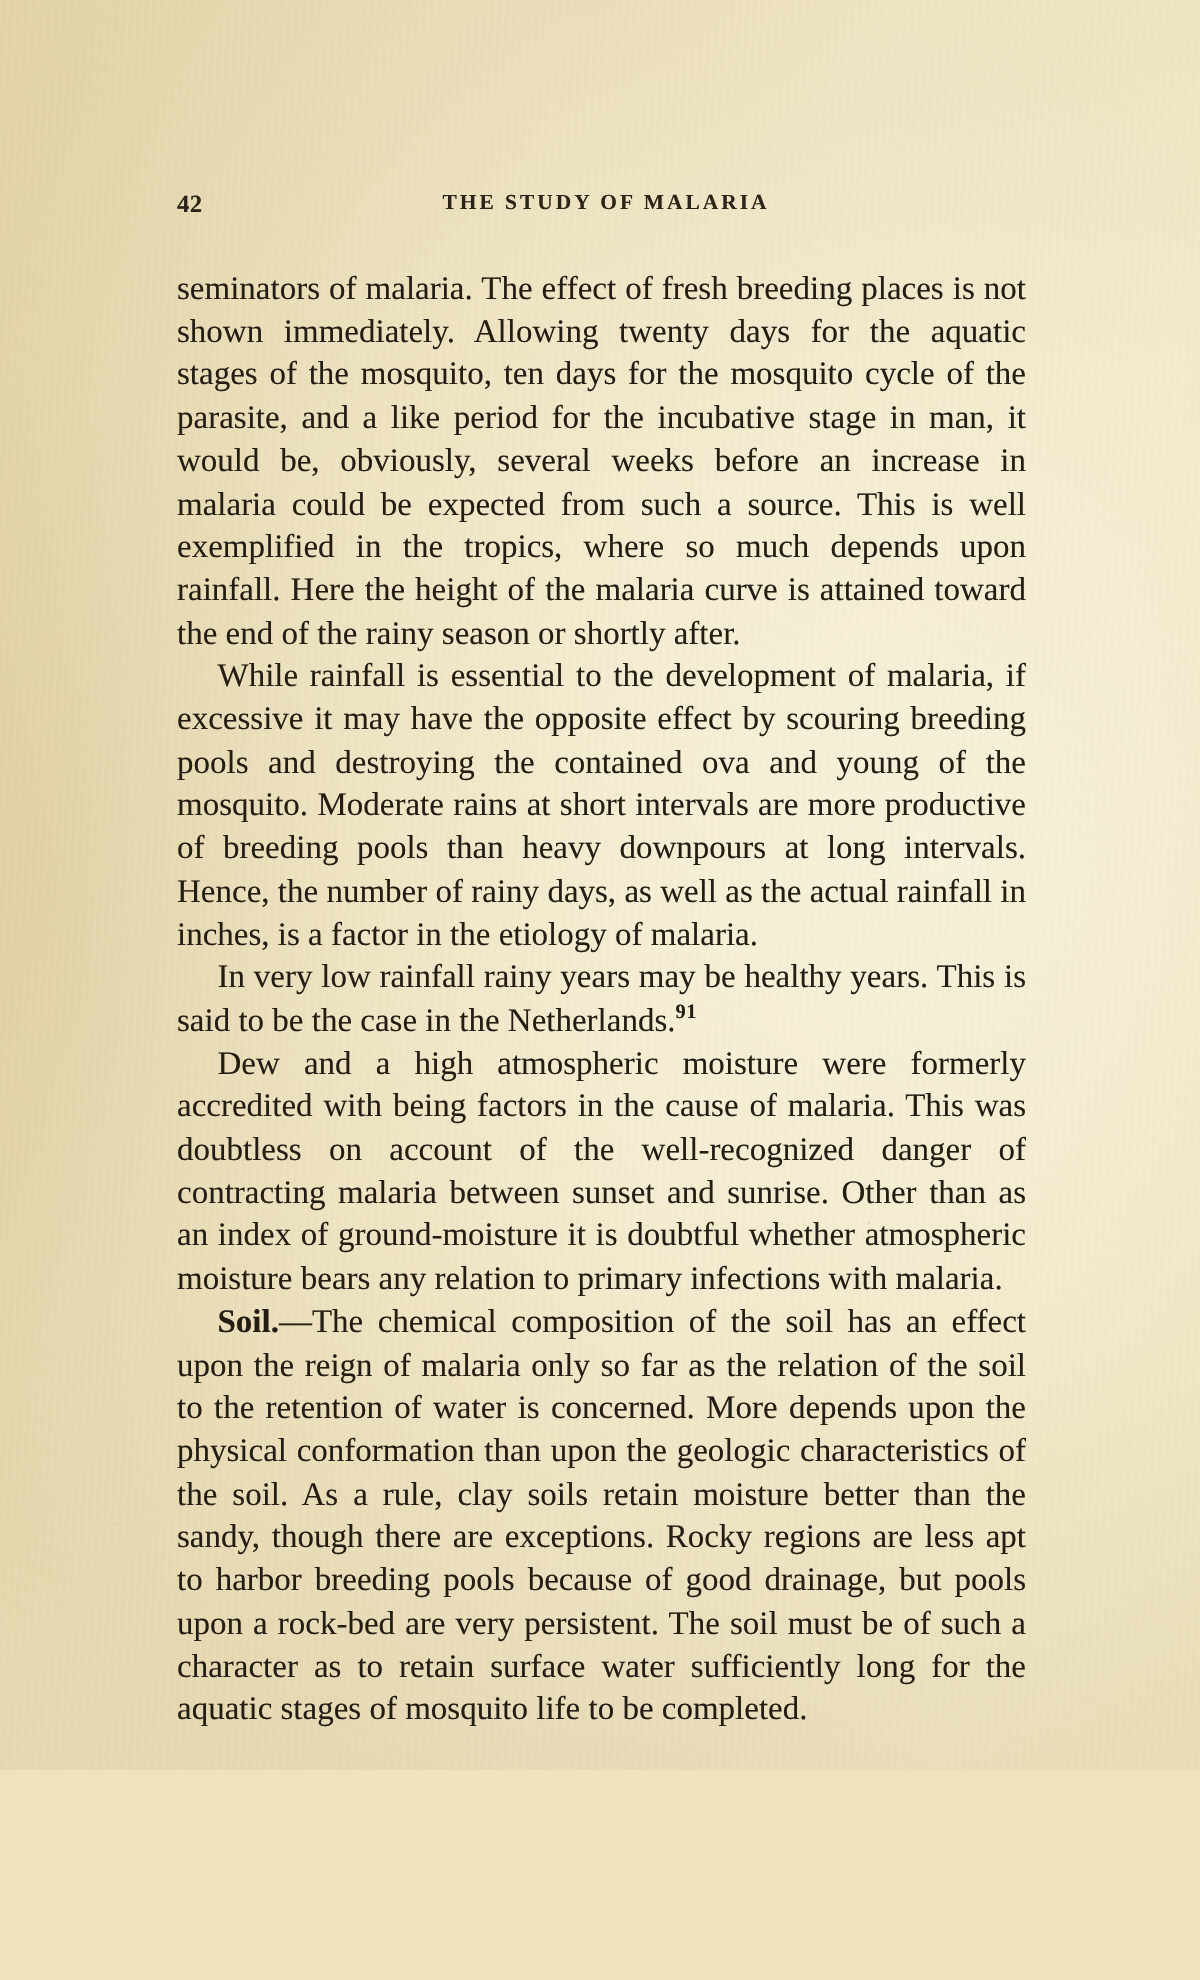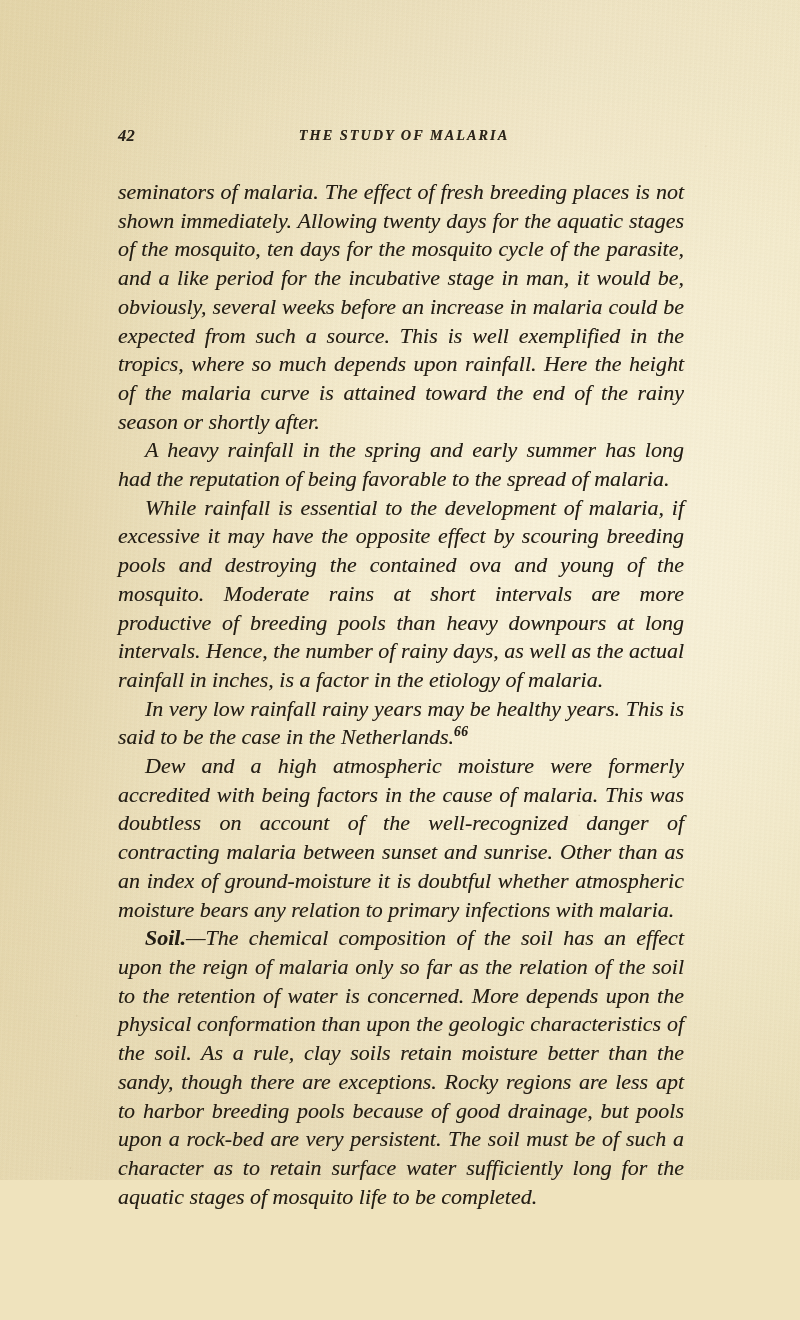--- a/index.html
+++ b/index.html
@@ -30,21 +30,20 @@
           rgba(196,171,114,0.34) 0%,
           rgba(196,171,114,0.10) 36%,
           rgba(196,171,114,0.0) 66%),
       radial-gradient(ellipse 120% 60% at 50% 103%,
           rgba(188,163,108,0.24) 0%,
           rgba(188,163,108,0.0) 60%),
       radial-gradient(ellipse 120% 55% at 50% -4%,
           rgba(190,166,112,0.18) 0%,
           rgba(190,166,112,0.0) 60%),
       linear-gradient(100deg, #e9dcb2 0%, #efe4c0 26%, #f2e8c8 58%, #f0e6c3 82%, #eadfb7 100%);
-    font-style: italic;
   }
   
   .grain {
     position: absolute;
     inset: 0;
     pointer-events: none;
     opacity: 0.38;
     background-image:
       repeating-linear-gradient(93deg,
         rgba(255,255,255,0.055) 0px,
@@ -151,24 +150,23 @@
 
   <div class="typeblock">
 
     <div class="runninghead">
       <span class="folio ink">42</span>
       <span class="headtitle ink">THE STUDY OF MALARIA</span>
     </div>
 
     <p class="body first ink">seminators of malaria. The effect of fresh breeding places is not shown immediately. Allowing twenty days for the aquatic stages of the mosquito, ten days for the mosquito cycle of the parasite, and a like period for the incubative stage in man, it would be, obviously, several weeks before an increase in malaria could be expected from such a source. This is well exemplified in the tropics, where so much depends upon rainfall. Here the height of the malaria curve is attained toward the end of the rainy season or shortly after.</p>
 
-    <p class="body ink">A heavy rainfall in the spring and early summer has long had the reputation of being favorable to the spread of malaria.</p>
 
     <p class="body ink">While rainfall is essential to the development of malaria, if excessive it may have the opposite effect by scouring breeding pools and destroying the contained ova and young of the mosquito. Moderate rains at short intervals are more productive of breeding pools than heavy downpours at long intervals. Hence, the number of rainy days, as well as the actual rainfall in inches, is a factor in the etiology of malaria.</p>
 
-    <p class="body ink"><span>In very low rainfall rainy years may be healthy years. This is said to be the case in the Netherlands.</span><sup class="fn">66</sup></p>
+    <p class="body ink"><span>In very low rainfall rainy years may be healthy years. This is said to be the case in the Netherlands.</span><sup class="fn">91</sup></p>
 
     <p class="body ink">Dew and a high atmospheric moisture were formerly accredited with being factors in the cause of malaria. This was doubtless on account of the well-recognized danger of contracting malaria between sunset and sunrise. Other than as an index of ground-moisture it is doubtful whether atmospheric moisture bears any relation to primary infections with malaria.</p>
 
     <p class="body ink"><span class="runin">Soil.</span><span>—</span><span>The chemical composition of the soil has an effect upon the reign of malaria only so far as the relation of the soil to the retention of water is concerned. More depends upon the physical conformation than upon the geologic characteristics of the soil. As a rule, clay soils retain moisture better than the sandy, though there are exceptions. Rocky regions are less apt to harbor breeding pools because of good drainage, but pools upon a rock-bed are very persistent. The soil must be of such a character as to retain surface water sufficiently long for the aquatic stages of mosquito life to be completed.</span></p>
 
   </div>
 </div>
 
 </body></html>

